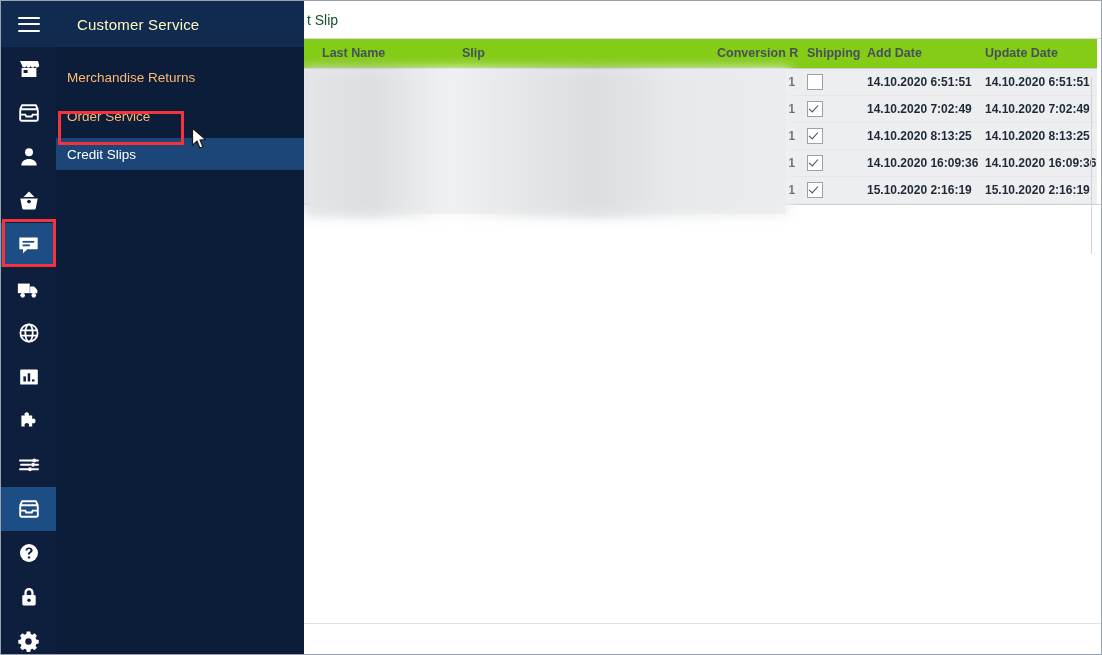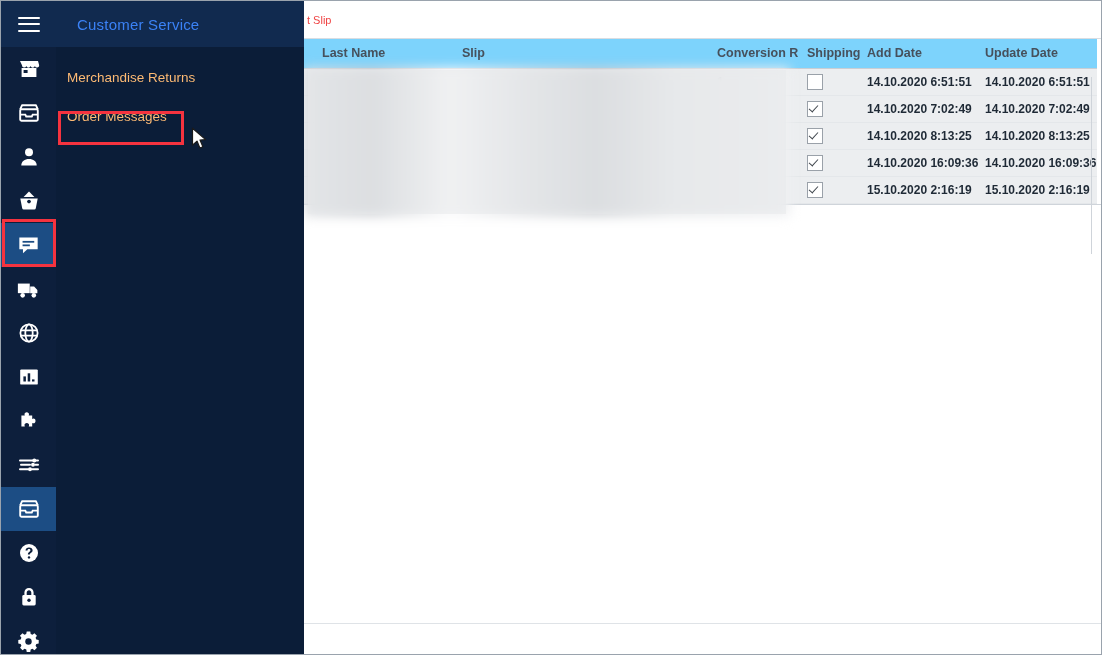--- a/index.html
+++ b/index.html
@@ -72,21 +72,21 @@
     width: 248px;
     height: 655px;
     background: #0b1d38;
     z-index: 4;
   }
   .sidebar-header {
     height: 46px;
     background: #112a4f;
     display: flex;
     align-items: center;
-    color: #3b82f6;
+    color: #fef9c3;
     font-size: 15px;
     padding-left: 21px;
     box-sizing: border-box;
     letter-spacing: .2px;
   }
   .menu-item {
     height: 32px;
     display: flex;
     align-items: center;
     padding-left: 11px;
@@ -135,50 +135,50 @@
   .page-title-bar {
     height: 38px;
     box-sizing: border-box;
     border-bottom: 1px solid #d9dde2;
     display: flex;
     align-items: center;
     padding-left: 3px;
     background: #ffffff;
   }
   .page-title {
-    font-size: 11px;
-    color: #ef4444;
+    font-size: 14px;
+    color: #14532d;
     white-space: nowrap;
     overflow: hidden;
   }
 
   .grid-wrap {
     position: relative;
     border-bottom: 1px solid #cfd4da;
   }
   table.grid {
     width: 787px;
     border-collapse: collapse;
     table-layout: fixed;
     background: #ffffff;
   }
   table.grid th {
     height: 29px;
     font-size: 12.5px;
     color: #46505c;
     font-weight: bold;
     text-align: left;
-    background: #7dd3fc;
+    background: #84cc16;
     border-bottom: 1px solid #c9ced4;
     padding: 0 6px;
     white-space: nowrap;
     overflow: hidden;
     box-sizing: border-box;
   }
-  table.grid th.num, table.grid td.num { }
+  table.grid th.num, table.grid td.num { text-align: right; }
   table.grid th.ctr, table.grid td.ctr { text-align: left; }
   table.grid td {
     height: 27px;
     font-size: 12px;
     color: #1f2a36;
     font-weight: bold;
     border-bottom: 1px solid #e4e7ea;
     padding: 0 6px;
     background: #eceef0;
     white-space: nowrap;
@@ -419,21 +419,24 @@
     </div>
   </div>
 
   <div class="sidebar">
     <div class="sidebar-header">Customer Service</div>
 
     <div class="menu-item first">
       <span>Merchandise Returns</span>
     </div>
     <div class="menu-item spaced">
-      <span>Order Messages</span>
+      <span>Order Service</span>
+    </div>
+    <div class="menu-item selected">
+      <span>Credit Slips</span>
     </div>
   </div>
 
   <div class="main">
 
     <div class="page-title-bar">
       <div class="page-title">t Slip</div>
     </div>
 
     <div class="grid-wrap">

